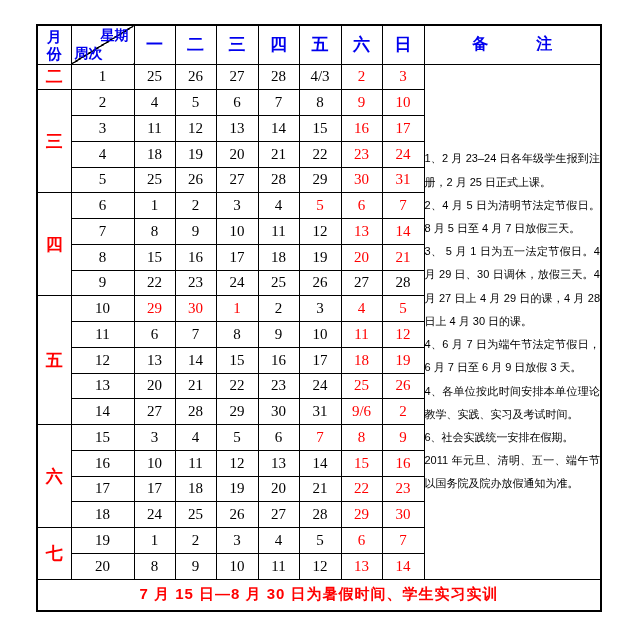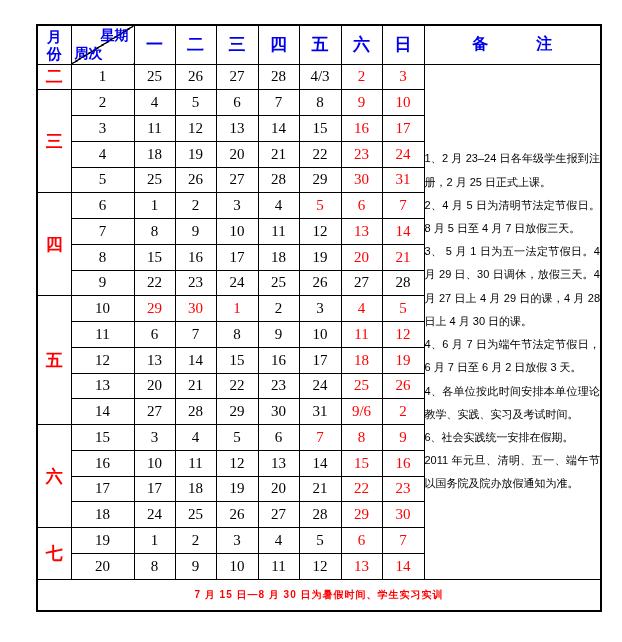--- a/index.html
+++ b/index.html
@@ -97,21 +97,21 @@
     font-size: 11px;
     line-height: 23.2px;
     color: #000000;
     font-family: "Liberation Sans", sans-serif;
   }
   .remark-para { margin: 0; text-align: justify; }
   tfoot tr { height: 32px; }
   tfoot td.summer-note {
     color: var(--red);
     font-weight: bold;
-    font-size: 10px;
+    font-size: 15px;
     font-family: "Liberation Sans", sans-serif;
     letter-spacing: 1px;
   }
 </style>
 </head>
 <body>
 
 <div class="canvas">
   <div class="cal-wrap">
     <table class="calendar">
@@ -160,21 +160,21 @@
             <td class="day-cell">26</td>
             <td class="day-cell">27</td>
             <td class="day-cell">28</td>
             <td class="day-cell">4/3</td>
             <td class="day-cell red">2</td>
             <td class="day-cell red">3</td>
             <td rowspan="20" class="remarks-cell">
               <div class="remark-para">1、2 月 23–24 日各年级学生报到注册，2 月 25 日正式上课。</div>
               <div class="remark-para">2、4 月 5 日为清明节法定节假日。8 月 5 日至 4 月 7 日放假三天。</div>
               <div class="remark-para">3、 5 月 1 日为五一法定节假日。4 月 29 日、30 日调休，放假三天。4 月 27 日上 4 月 29 日的课，4 月 28 日上 4 月 30 日的课。</div>
-              <div class="remark-para">4、6 月 7 日为端午节法定节假日，6 月 7 日至 6 月 2 日放假 3 天。</div>
+              <div class="remark-para">4、6 月 7 日为端午节法定节假日，6 月 7 日至 6 月 9 日放假 3 天。</div>
               <div class="remark-para">4、各单位按此时间安排本单位理论教学、实践、实习及考试时间。</div>
               <div class="remark-para">6、社会实践统一安排在假期。</div>
               <div class="remark-para">2011 年元旦、清明、五一、端午节以国务院及院办放假通知为准。</div>
             </td>
           </tr>
           <tr style="height: 25.75px;">
             <td rowspan="4" class="month-cell">三</td>
             <td class="week-cell">2</td>
             <td class="day-cell">4</td>
             <td class="day-cell">5</td>

